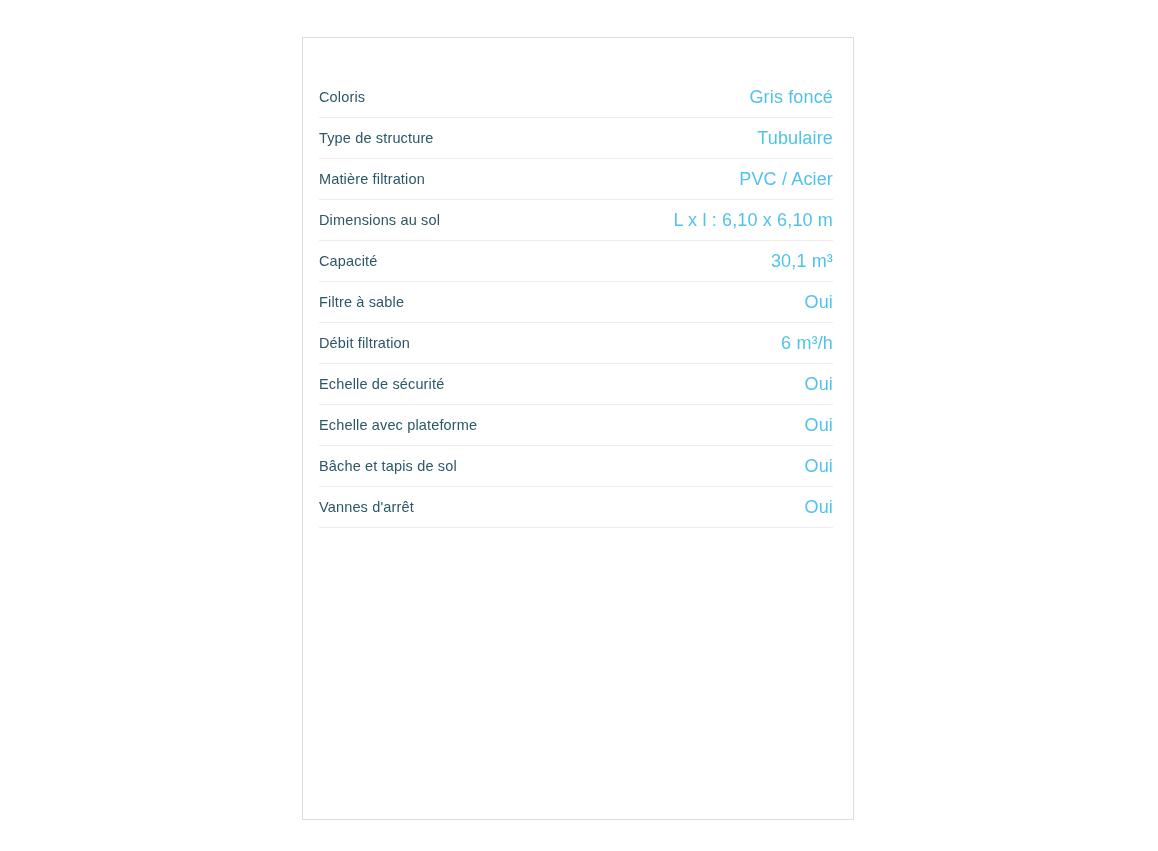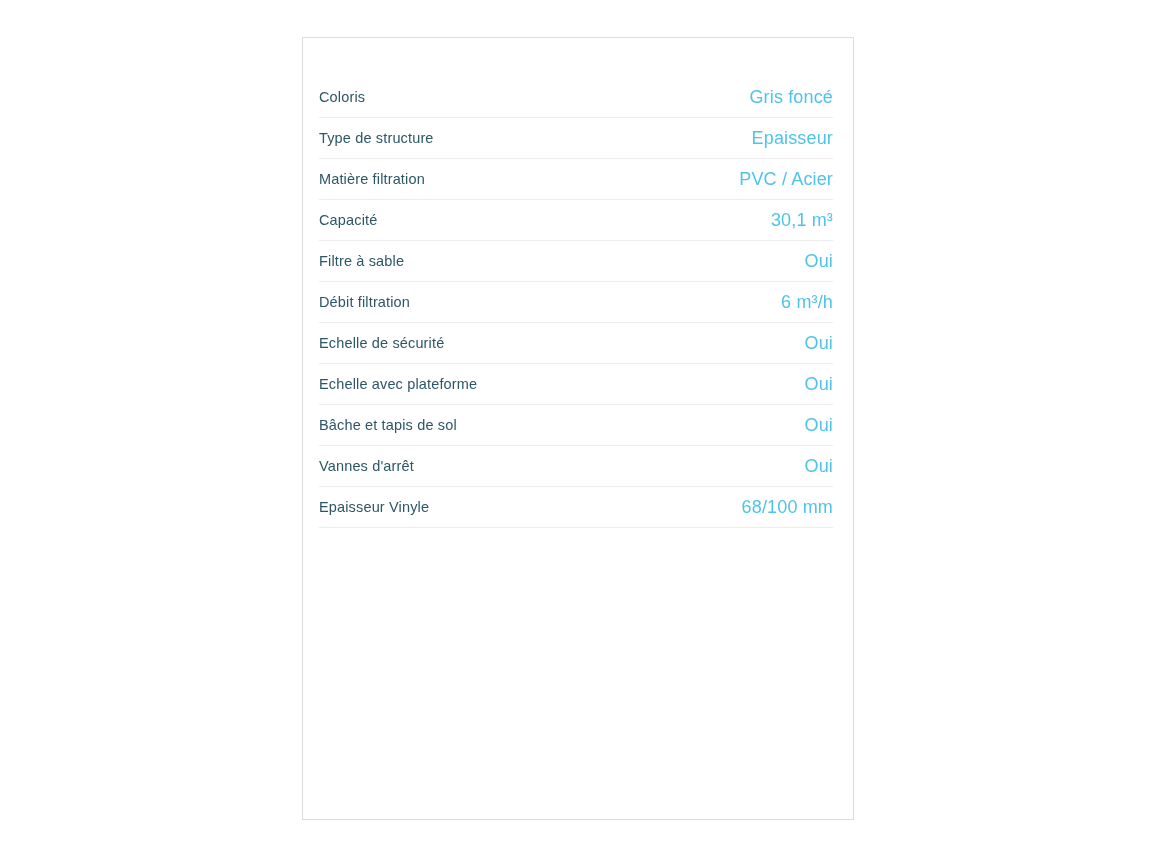--- a/index.html
+++ b/index.html
@@ -65,25 +65,29 @@
 <body>
 
 <div id="spec-card">
   <div id="spec-table">
       <div class="spec-row">
         <span class="spec-label">Coloris</span>
         <span class="spec-value">Gris foncé</span>
       </div>
       <div class="spec-row">
         <span class="spec-label">Type de structure</span>
-        <span class="spec-value">Epaisseur</span>
+        <span class="spec-value">Tubulaire</span>
       </div>
       <div class="spec-row">
         <span class="spec-label">Matière filtration</span>
         <span class="spec-value">PVC / Acier</span>
+      </div>
+      <div class="spec-row">
+        <span class="spec-label">Dimensions au sol</span>
+        <span class="spec-value">L x l : 6,10 x 6,10 m</span>
       </div>
       <div class="spec-row">
         <span class="spec-label">Capacité</span>
         <span class="spec-value">30,1 m³</span>
       </div>
       <div class="spec-row">
         <span class="spec-label">Filtre à sable</span>
         <span class="spec-value">Oui</span>
       </div>
       <div class="spec-row">
@@ -99,18 +103,14 @@
         <span class="spec-value">Oui</span>
       </div>
       <div class="spec-row">
         <span class="spec-label">Bâche et tapis de sol</span>
         <span class="spec-value">Oui</span>
       </div>
       <div class="spec-row">
         <span class="spec-label">Vannes d'arrêt</span>
         <span class="spec-value">Oui</span>
       </div>
-      <div class="spec-row">
-        <span class="spec-label">Epaisseur Vinyle</span>
-        <span class="spec-value">68/100 mm</span>
-      </div>
     </div>
 </div>
 
 </body></html>

